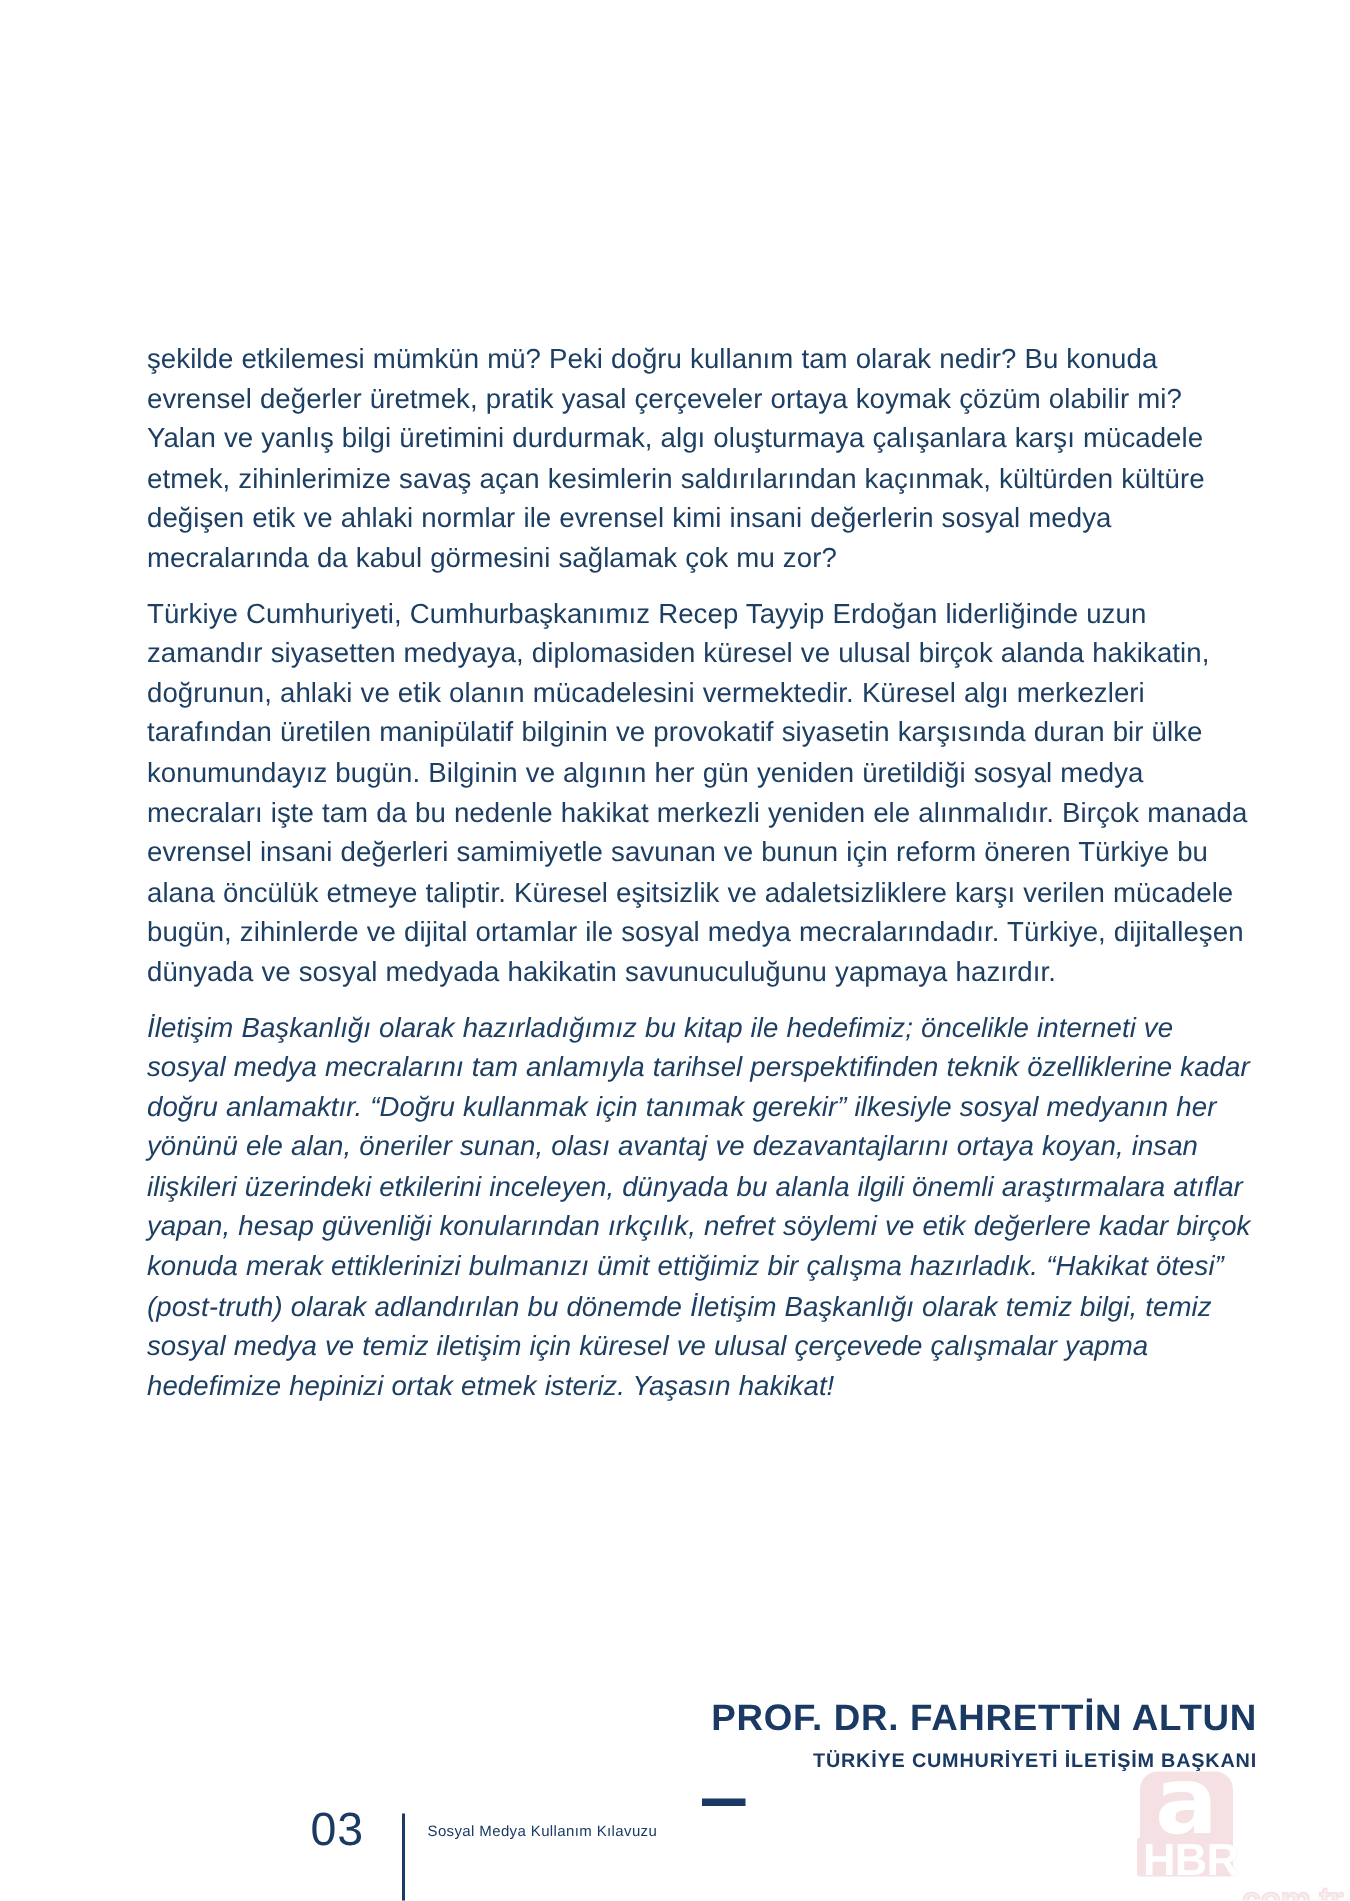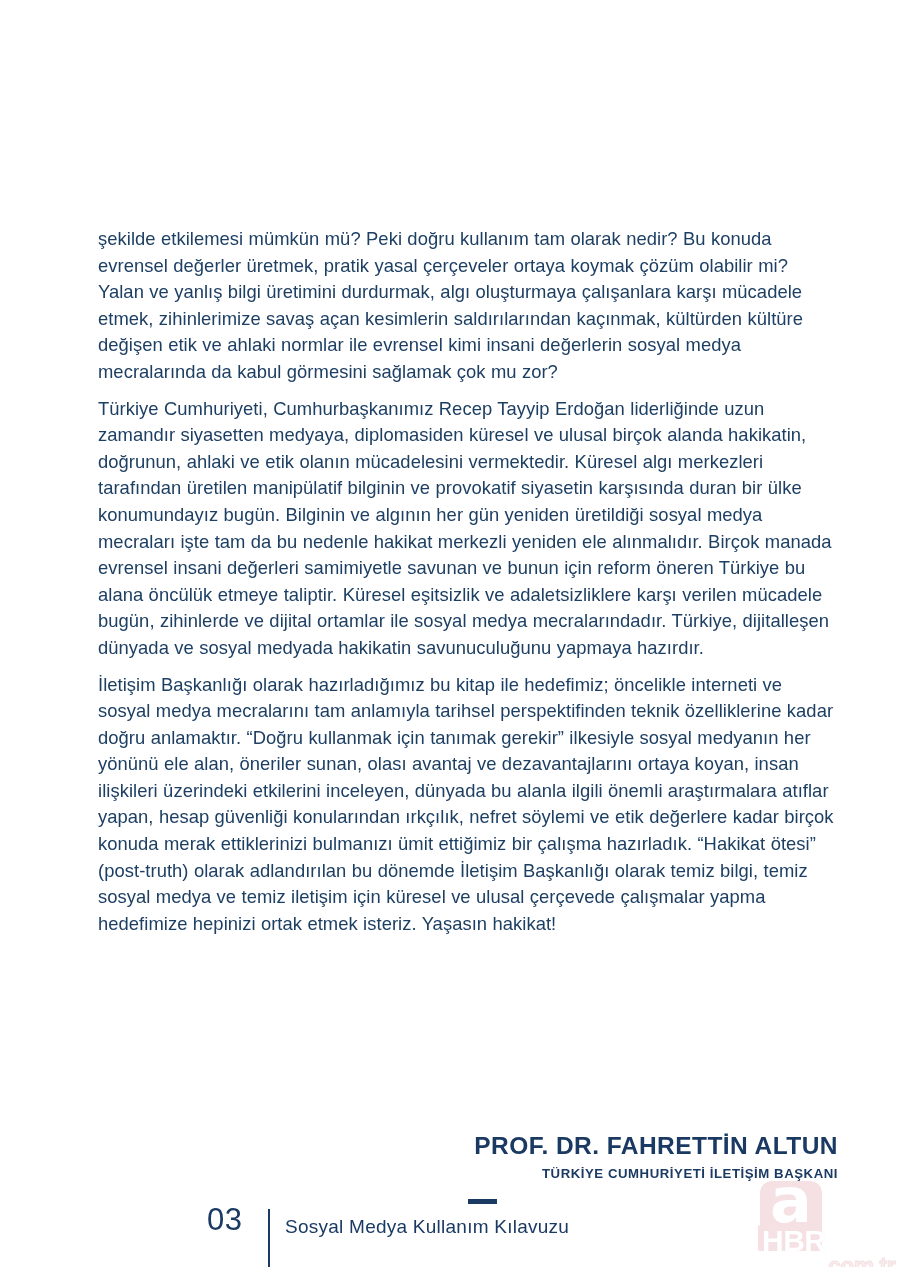--- a/index.html
+++ b/index.html
@@ -32,21 +32,21 @@
 
   .para {
     color: #1d3f63;
     font-size: 18.4px;
     line-height: 26.6px;
     letter-spacing: 0.05px;
     margin: 0 0 10px 0;
     text-align: left;
     word-spacing: 0.2px;
   }
-  .para:last-child { margin-bottom: 0; }
+  .para:last-child { margin-bottom: 0; font-style: italic; }
 
   
   .signature {
     position: absolute;
     left: 98px;
     top: 1132px;
     width: 740px;
     text-align: right;
   }
   .sig-name {
@@ -105,21 +105,21 @@
     top: 6px;
     width: 2px;
     height: 61px;
     background: #1b3a63;
   }
   .footer-title {
     position: absolute;
     left: 285px;
     top: 14px;
     color: #1b3a63;
-    font-size: 19px;
+    font-size: 10px;
     letter-spacing: 0.25px;
     line-height: 1;
   }
 
   
   .watermark {
     position: absolute;
     left: 748px;
     top: 1181px;
     width: 148px;

